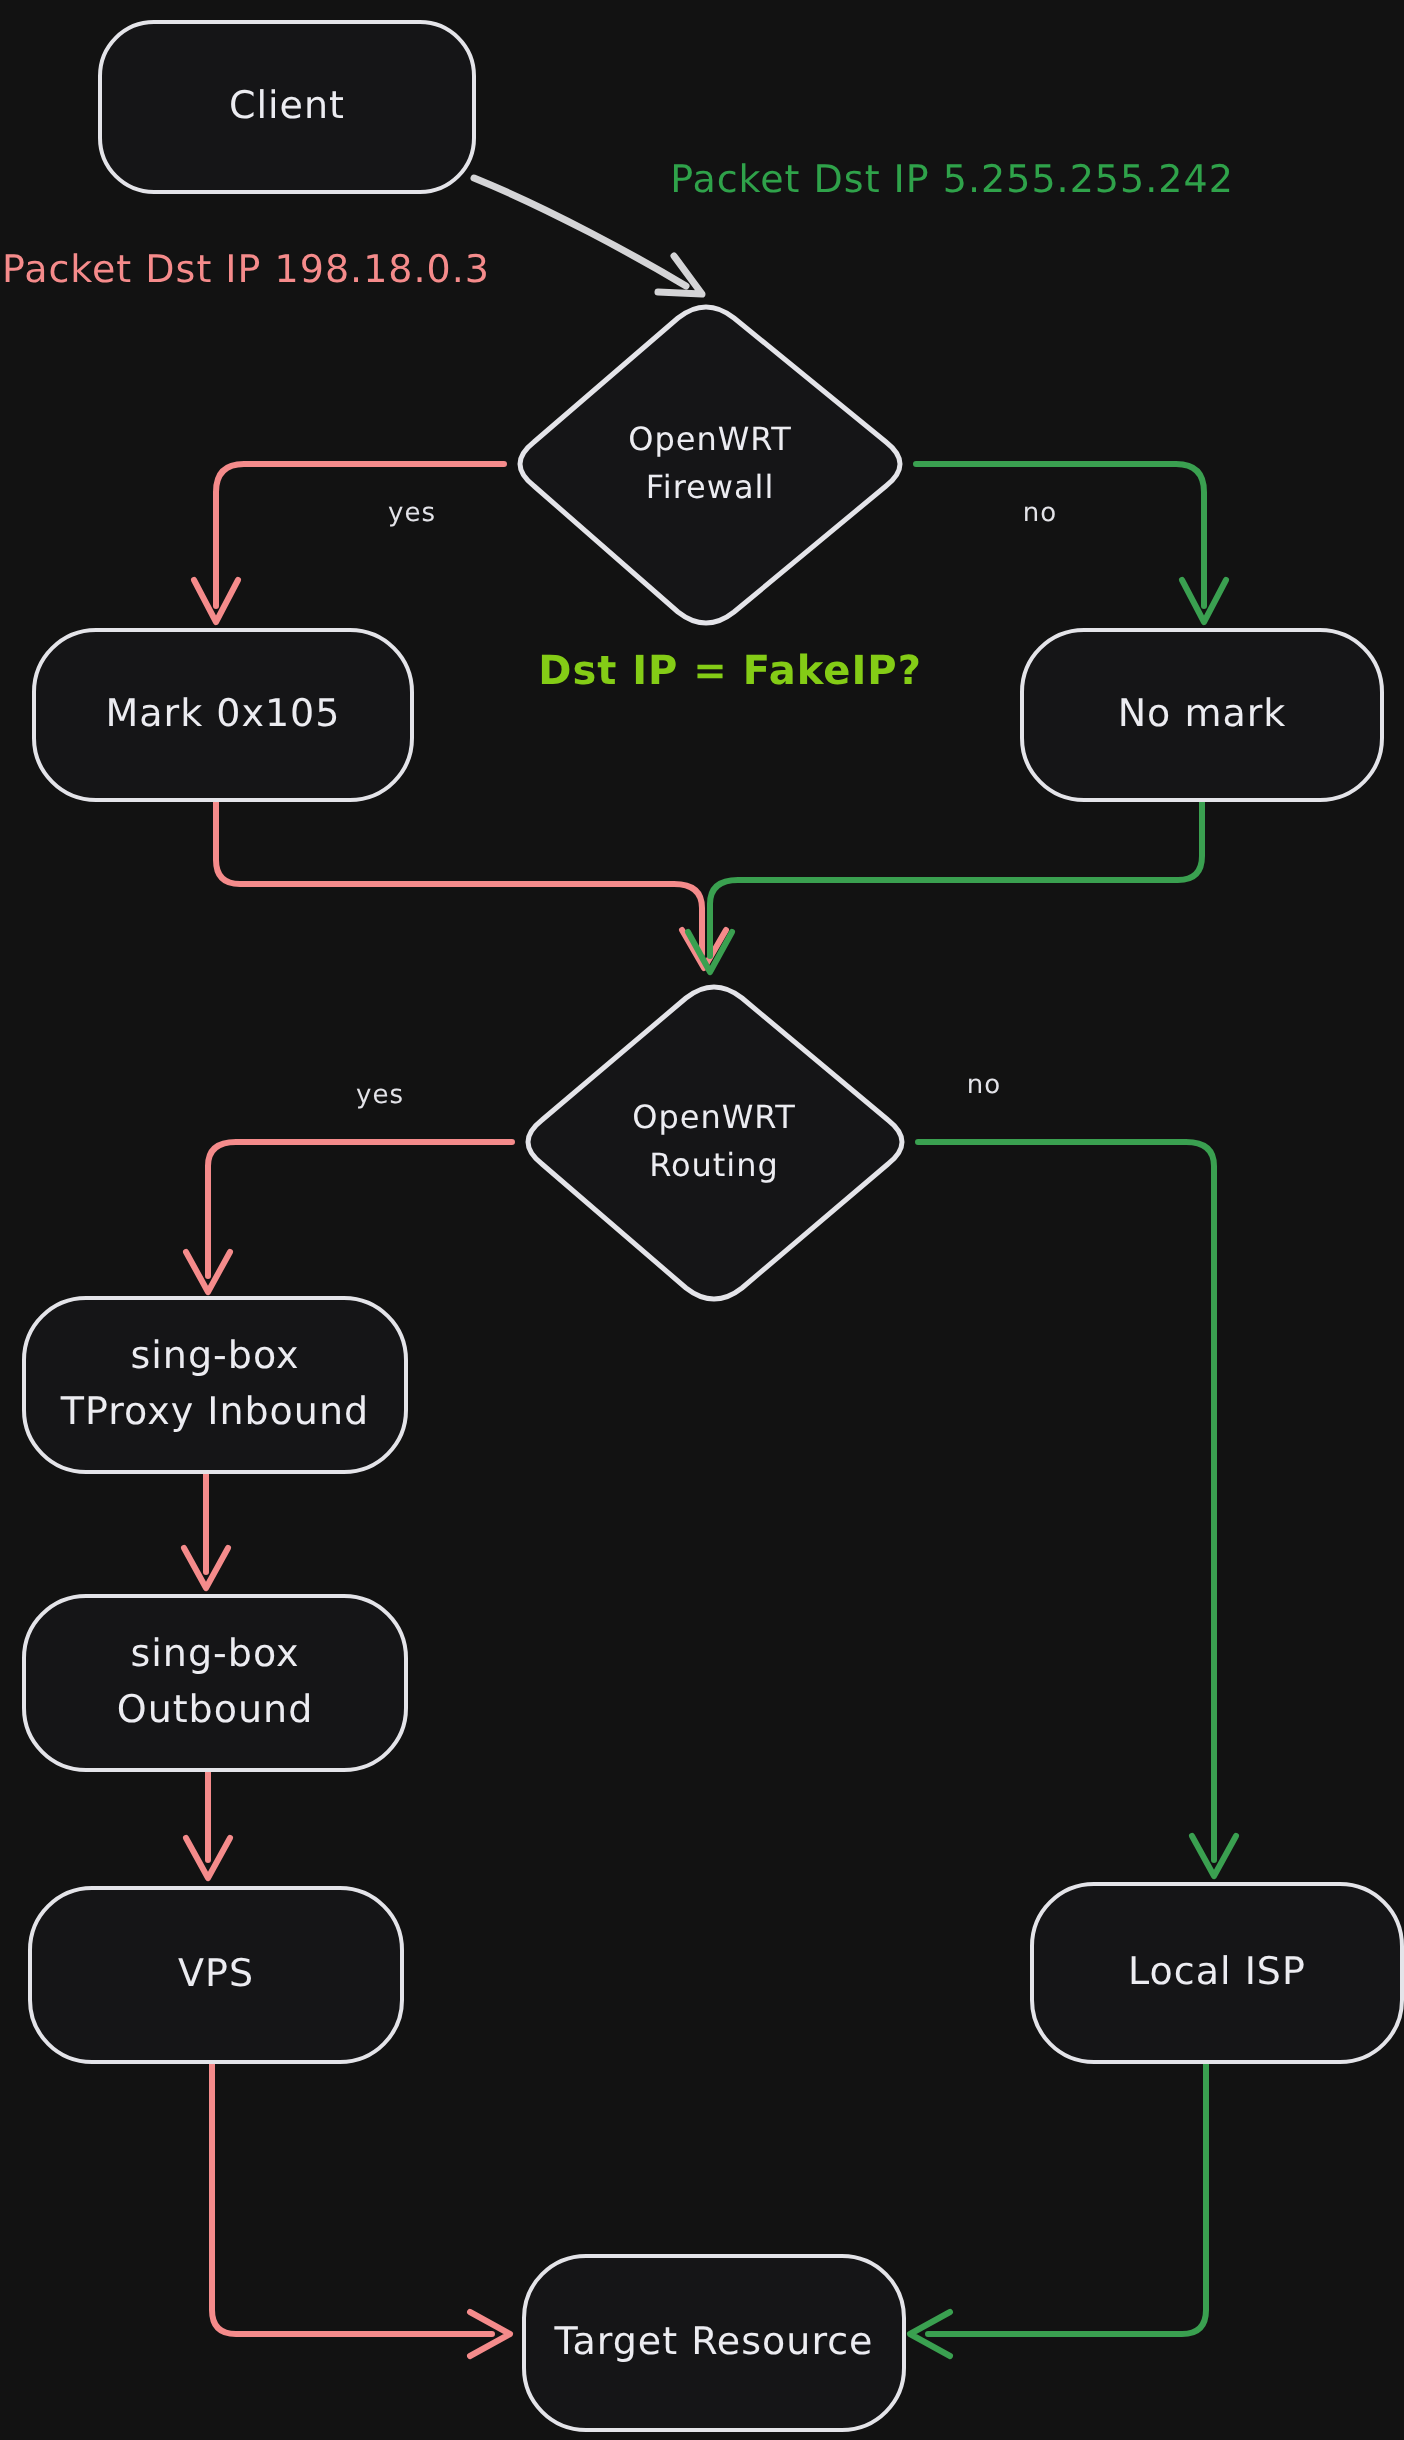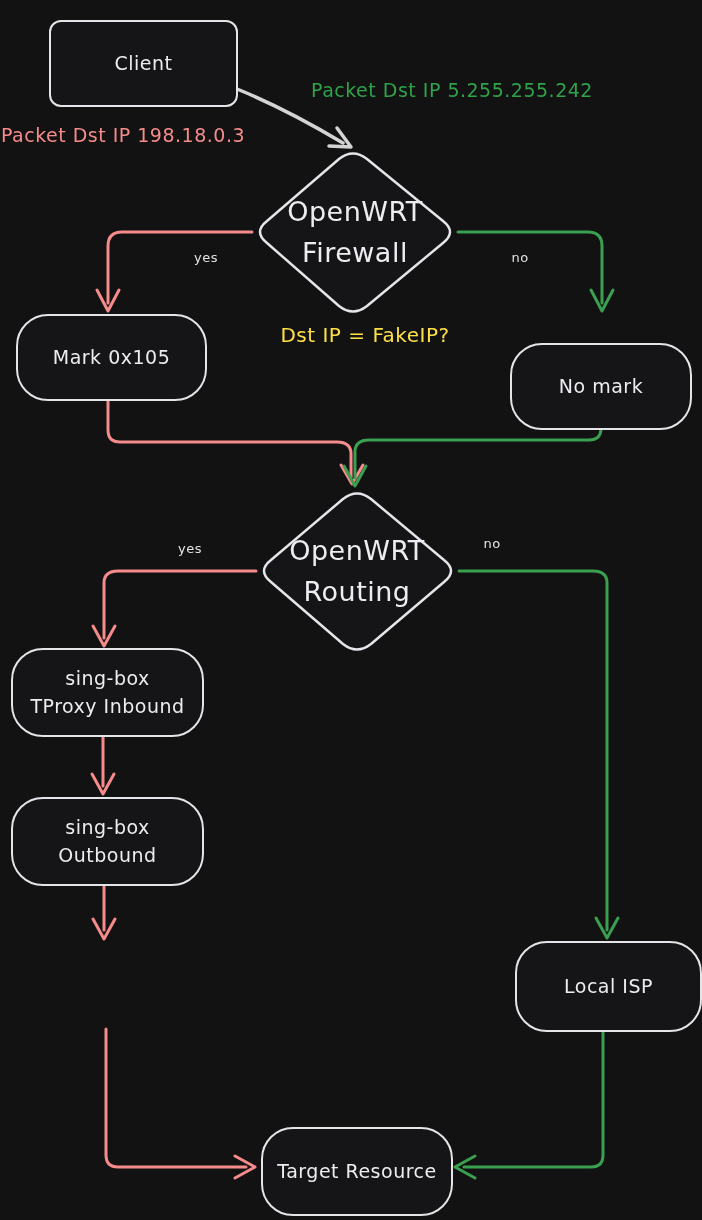--- a/index.html
+++ b/index.html
@@ -18,25 +18,25 @@
   .node{
     position:absolute;display:flex;align-items:center;justify-content:center;
     border:2.5px solid #e4e4e9;border-radius:32px;background:#151517;
     text-align:center;font-size:19px;letter-spacing:.5px;line-height:1.45;
     white-space:pre-line;color:#ececf1;
   }
   .floating{
     position:absolute;transform:translate(-50%,-50%);
     white-space:nowrap;text-align:center;font-size:19px;letter-spacing:.5px;
   }
-  .dlabel{font-size:27px;line-height:1.5;white-space:pre-line;color:#ececf1;}
-  .cond{color:#fde047;font-size:20px;}
+  .dlabel{font-size:16px;line-height:1.5;white-space:pre-line;color:#ececf1;}
+  .cond{color:#84cc16;font-size:20px;font-weight:bold;}
   .branch{color:#e3e3e8;font-size:13px;}
   .red-text{color:var(--red);}
-  .green-text{color:var(--green-text);}
+  .green-text{color:var(--green-text);margin-left:24px;}
 </style>
 </head>
 <body>
 
 <div class="canvas">
 
   <svg width="702" height="1220">
 
     <g>
       <path class="e-white" d="M237,89 C274,104 318,128 343,143"></path>
@@ -90,32 +90,33 @@
 
     <g>
       <path class="e-green" d="M603,1029 L603,1155 Q603,1167 591,1167 L464,1167"></path>
       <path class="e-green" d="M475,1156 L455,1167 L475,1178"></path>
     </g>
 
     <path class="shape" d="M367,159 L443,221 Q457,232 443,243 L367,306 Q353,317 339,306 L267,243 Q253,232 267,221 L339,159 Q353,148 367,159 Z"></path>
     <path class="shape" d="M371,499 L444,560 Q458,571 444,582 L371,644 Q357,655 343,644 L271,582 Q257,571 271,560 L343,499 Q357,488 371,499 Z"></path>
   </svg>
 
-  <div class="node" style="left:49px;top:10px;width:185px;height:83px;border-radius:12px;margin-top:10px;">Client</div>
+  <div class="node" style="left:49px;top:10px;width:185px;height:83px;border-radius:28px;">Client</div>
 
   <div class="node" style="left:16px;top:314px;width:187px;height:83px;">Mark 0x105</div>
 
-  <div class="node" style="left:510px;top:314px;width:178px;height:83px;margin-top:29px;">No mark</div>
+  <div class="node" style="left:510px;top:314px;width:178px;height:83px;">No mark</div>
 
   <div class="node" style="left:11px;top:648px;width:189px;height:85px;">sing-box
 TProxy Inbound</div>
 
   <div class="node" style="left:11px;top:797px;width:189px;height:85px;">sing-box
 Outbound</div>
 
+  <div class="node" style="left:14px;top:943px;width:184px;height:85px;">VPS</div>
 
   <div class="node" style="left:261px;top:1127px;width:188px;height:85px;">Target Resource</div>
 
   <div class="node" style="left:515px;top:941px;width:183px;height:87px;">Local ISP</div>
 
   <div class="floating dlabel" style="left:355px;top:232px;">OpenWRT
 Firewall</div>
   <div class="floating dlabel" style="left:357px;top:571px;">OpenWRT
 Routing</div>
 

